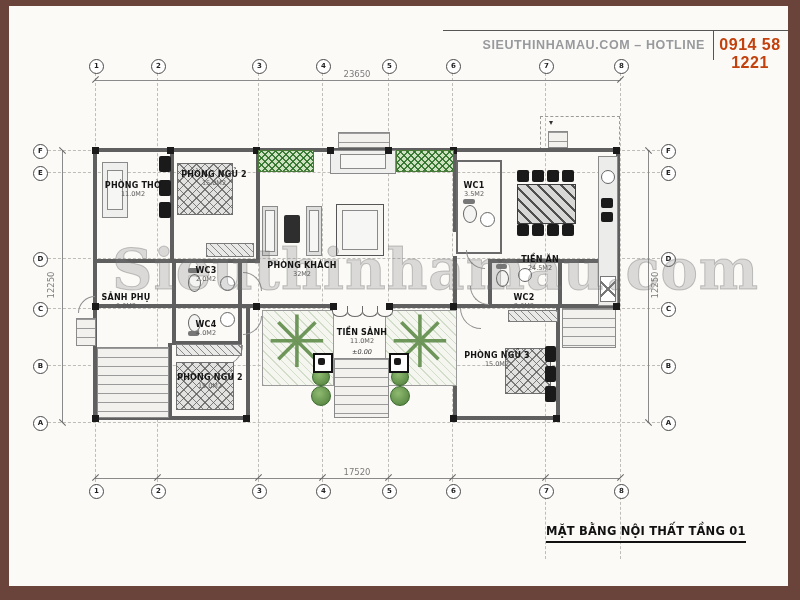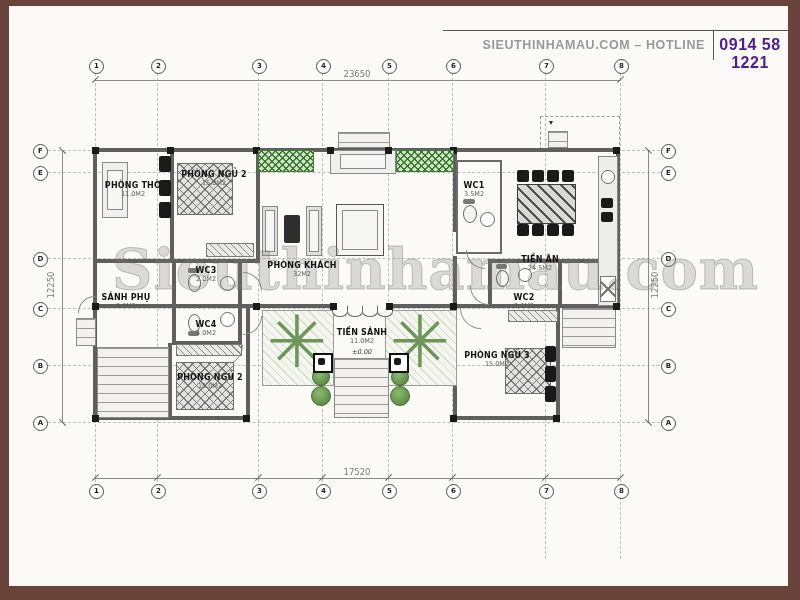--- a/index.html
+++ b/index.html
@@ -3,21 +3,21 @@
 <meta charset="utf-8">
 <style>
   html,body{margin:0;padding:0;background:#e8e6e2;}
   #stage{position:relative;width:800px;height:600px;background:#fbfaf7;overflow:hidden;
          font-family:"DejaVu Sans",sans-serif;}
   .frame{position:absolute;background:#6a443a;z-index:100;}
   
   .hline{position:absolute;background:#555;z-index:50;}
   .site{position:absolute;font:bold 12.5px "Liberation Sans",sans-serif;color:#97999c;
         letter-spacing:.6px;text-align:right;z-index:50;}
-  .phone{position:absolute;font:bold 16px "Liberation Sans",sans-serif;color:#4c1d95;
+  .phone{position:absolute;font:bold 16px "Liberation Sans",sans-serif;color:#c2410c;
          text-align:center;z-index:50;letter-spacing:.5px;}
   
   .bub{position:absolute;width:13px;height:13px;border:1px solid #4a4a4a;border-radius:50%;
        background:#fff;font:bold 7px/13px "DejaVu Sans",sans-serif;text-align:center;color:#222;z-index:26;}
   .gvd{position:absolute;width:0;border-left:1px dashed #bfbdb8;z-index:1;}
   .ghd{position:absolute;height:0;border-top:1px dashed #bfbdb8;z-index:1;}
   .dim{position:absolute;background:#8a8a8a;z-index:2;}
   .dimtxt{position:absolute;font:8.5px "DejaVu Sans",sans-serif;color:#7b7b7b;text-align:center;z-index:3;}
   .rot{transform:rotate(-90deg);}
   .tick{position:absolute;width:9px;height:1px;background:#666;transform:rotate(-45deg);z-index:3;}
@@ -342,14 +342,15 @@
   <div class="lbl" style="left:497px;top:351px;">
     <span class="nm">PHÒNG NGỦ 3</span>
     <span class="ar">15.0M2</span>
     </div>
   <div class="lbl" style="left:524px;top:293px;">
     <span class="nm">WC2</span>
     <span class="ar">2.0M2</span>
     </div>
   <div class="elev" style="left:362px;top:348px;">±0.00</div>
 
+  <div class="ttl" style="left:546px;top:524px;">MẶT BẰNG NỘI THẤT TẦNG 01</div>
 
 </div>
 
 </body></html>

